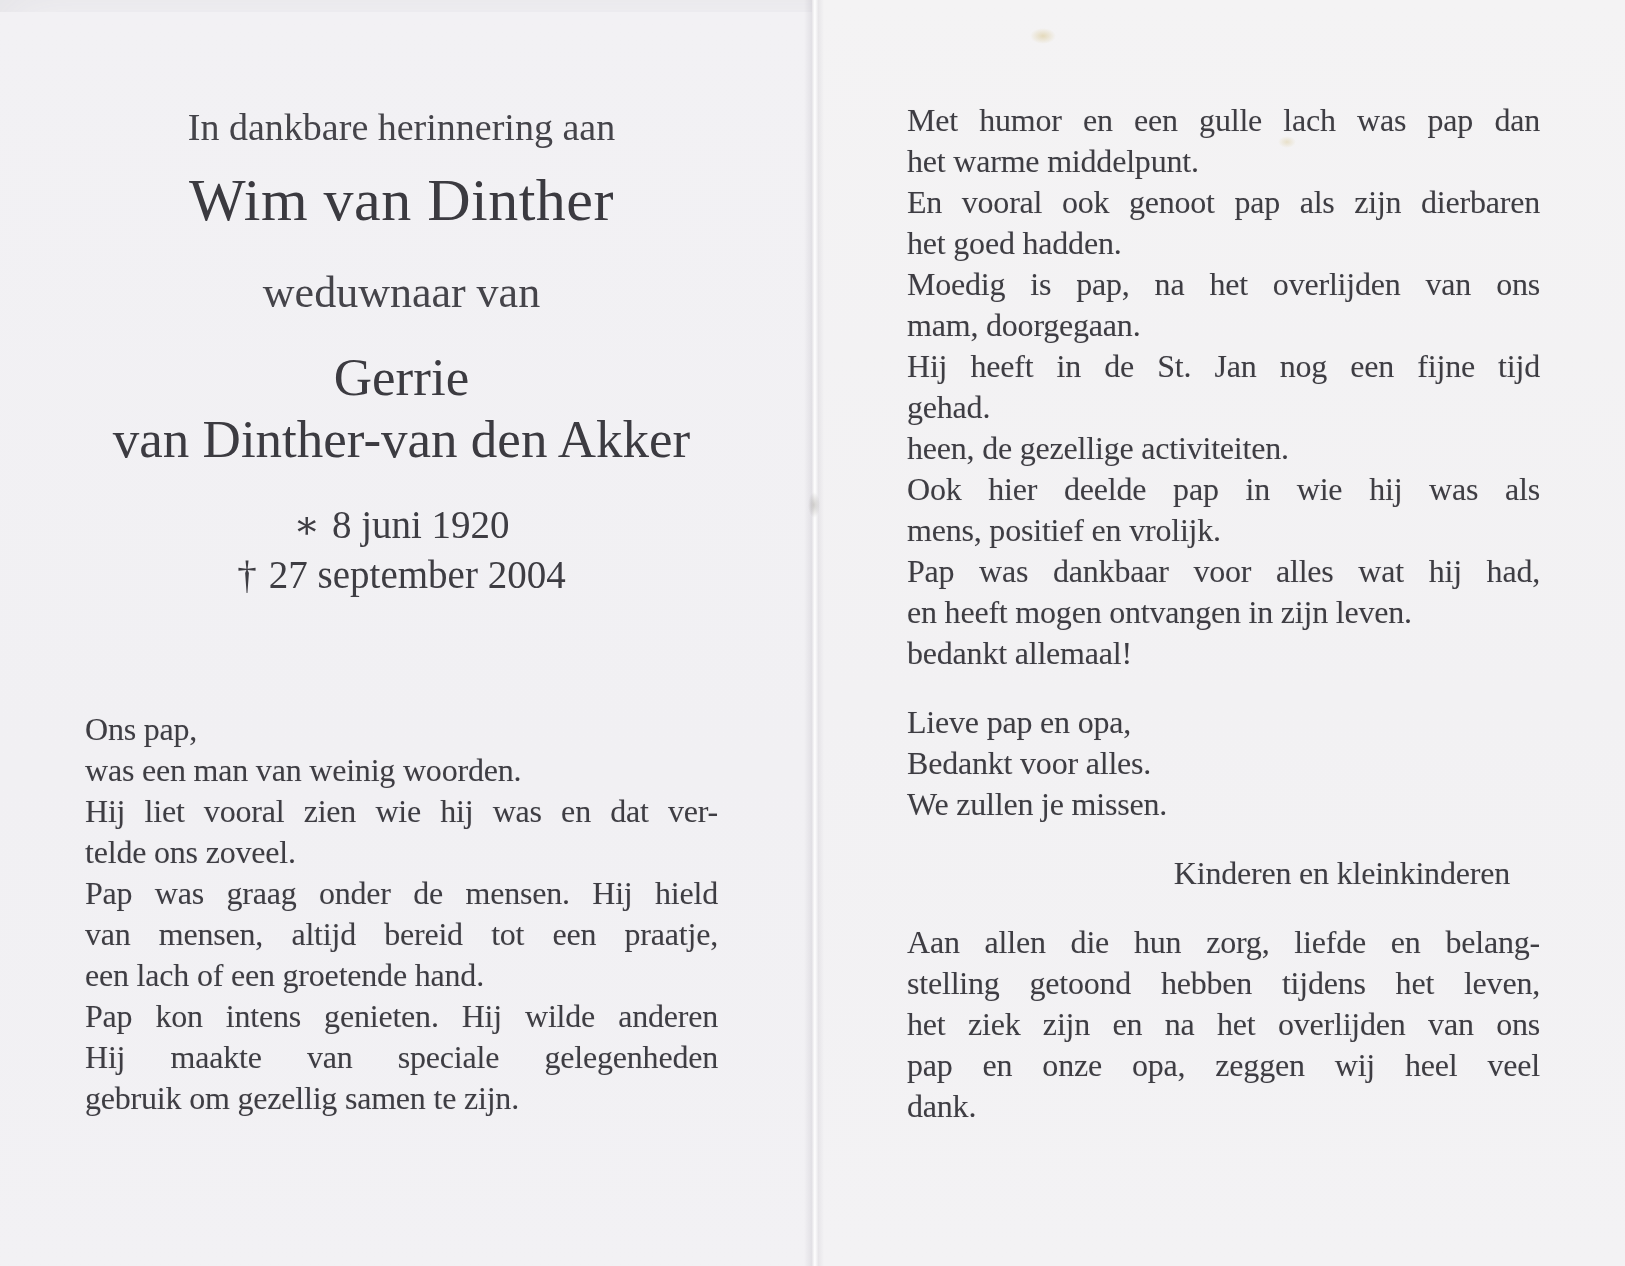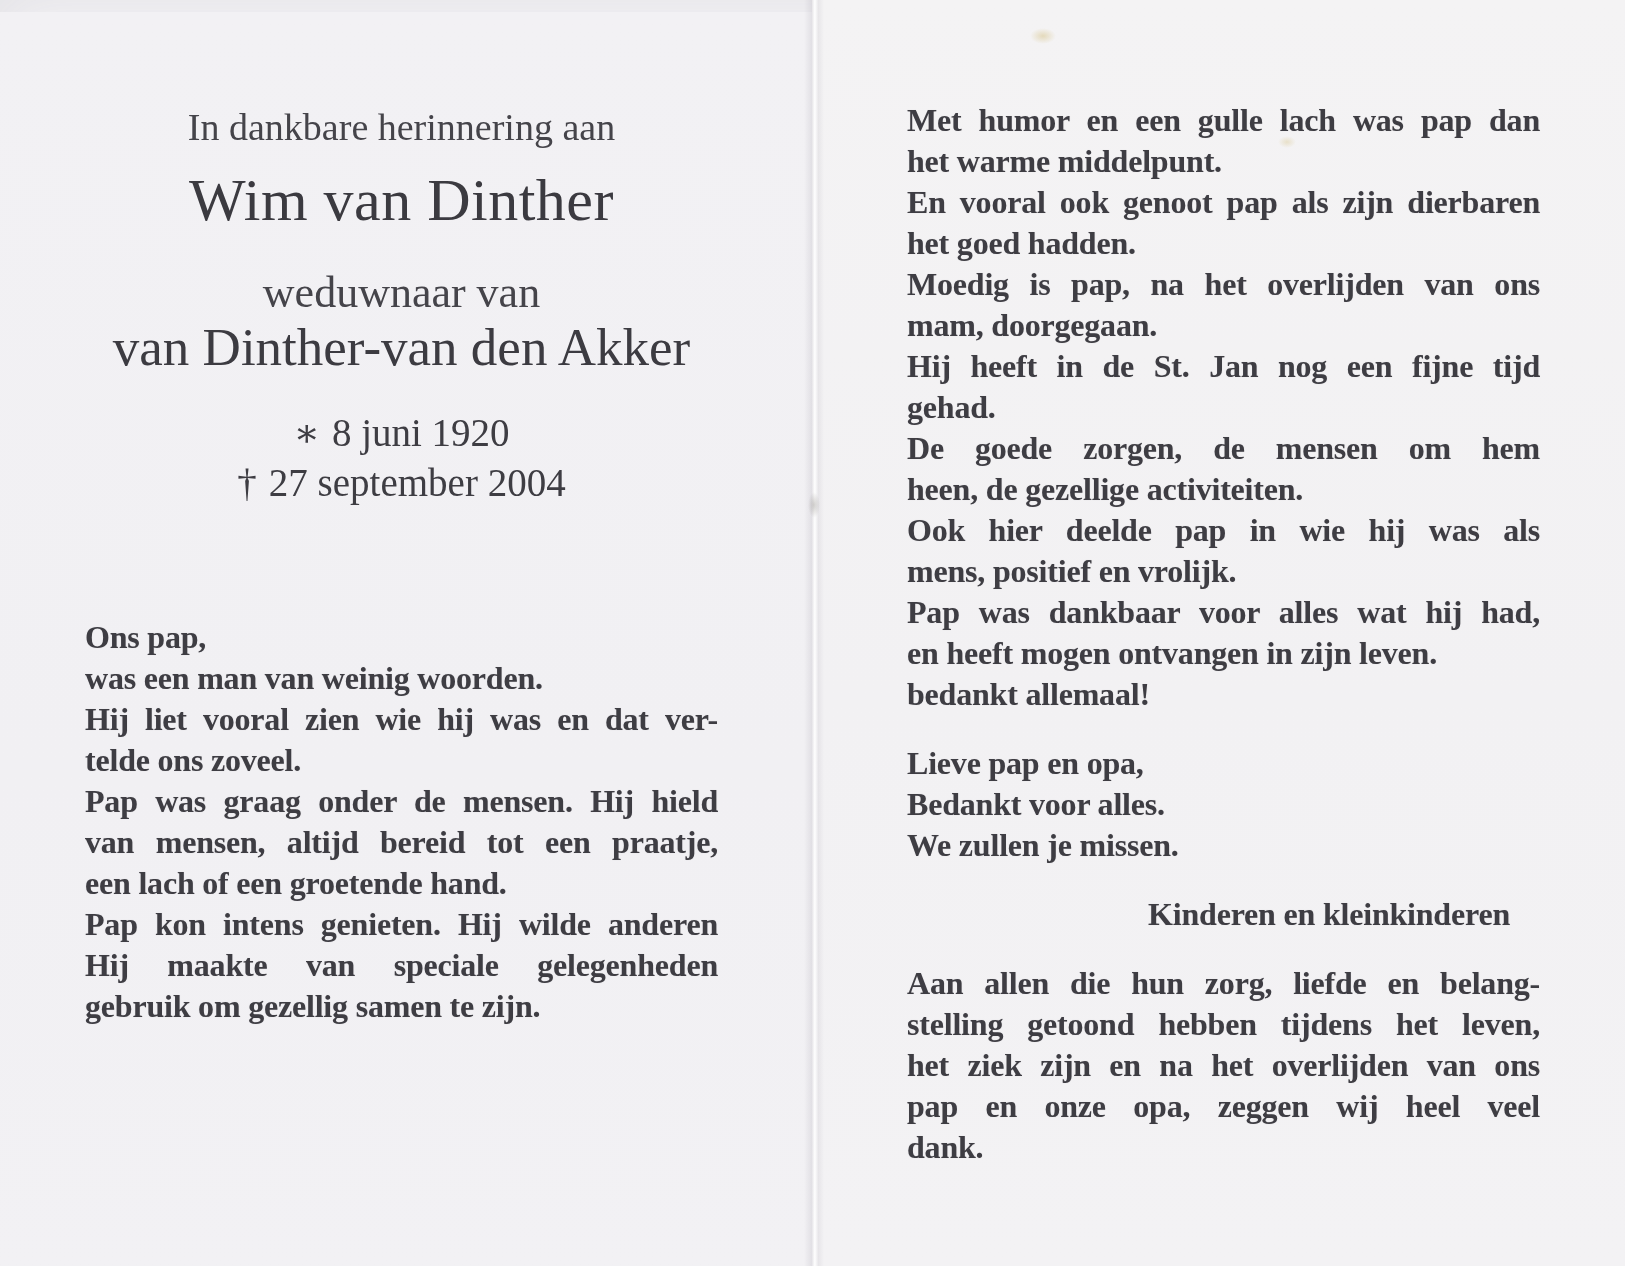--- a/index.html
+++ b/index.html
@@ -44,21 +44,20 @@
   .dates { margin-top: 32px; font-size: 39px; line-height: 46px; text-align: center; color: #3e3d43; }
   .date-died { margin-top: 4px; }
   .sym { margin-right: 12px; }
 
   
   .body {
     font-size: 32px;
     line-height: 41px;
     letter-spacing: -0.2px;
     text-shadow: 0 0 1px rgba(62,61,67,0.18);
-    font-weight: bold;
   }
   .body-left  { margin-top: 111px; }
   .body-right { padding-top: 100px; }
 
   .para + .para { margin-top: 28px; }
 
   .line { white-space: nowrap; min-height: 41px; }
   .line.j { text-align: justify; text-align-last: justify; }
   .line.a-right { text-align: right; padding-right: 30px; margin-top: 9px; }
 
@@ -74,20 +73,21 @@
 </head>
 <body>
 
 <div class="scan">
 
   <section class="page page-left">
     <div class="col">
       <div class="intro">In dankbare herinnering aan</div>
       <h1 class="name">Wim van Dinther</h1>
       <div class="relation">weduwnaar van</div>
+      <div class="spouse-first">Gerrie</div>
       <div class="spouse-last">van Dinther-van den Akker</div>
       <div class="dates">
         <div class="date-born">
           <span class="sym">∗</span><span>8 juni 1920</span>
         </div>
         <div class="date-died">
           <span class="sym">†</span><span>27 september 2004</span>
         </div>
       </div>
       <div class="body body-left">
@@ -112,21 +112,20 @@
       <div class="body body-right">
           <div class="para">
             <div class="line j">Met humor en een gulle lach was pap dan</div>
             <div class="line">het warme middelpunt.</div>
             <div class="line j">En vooral ook genoot pap als zijn dierbaren</div>
             <div class="line">het goed hadden.</div>
             <div class="line j">Moedig is pap, na het overlijden van ons</div>
             <div class="line">mam, doorgegaan.</div>
             <div class="line j">Hij heeft in de St. Jan nog een fijne tijd</div>
             <div class="line">gehad.</div>
-            <div class="line j">De goede zorgen, de mensen om hem</div>
             <div class="line">heen, de gezellige activiteiten.</div>
             <div class="line j">Ook hier deelde pap in wie hij was als</div>
             <div class="line">mens, positief en vrolijk.</div>
             <div class="line j">Pap was dankbaar voor alles wat hij had,</div>
             <div class="line">en heeft mogen ontvangen in zijn leven.</div>
             <div class="line">bedankt allemaal!</div>
           </div>
           <div class="para">
             <div class="line">Lieve pap en opa,</div>
             <div class="line">Bedankt voor alles.</div>

